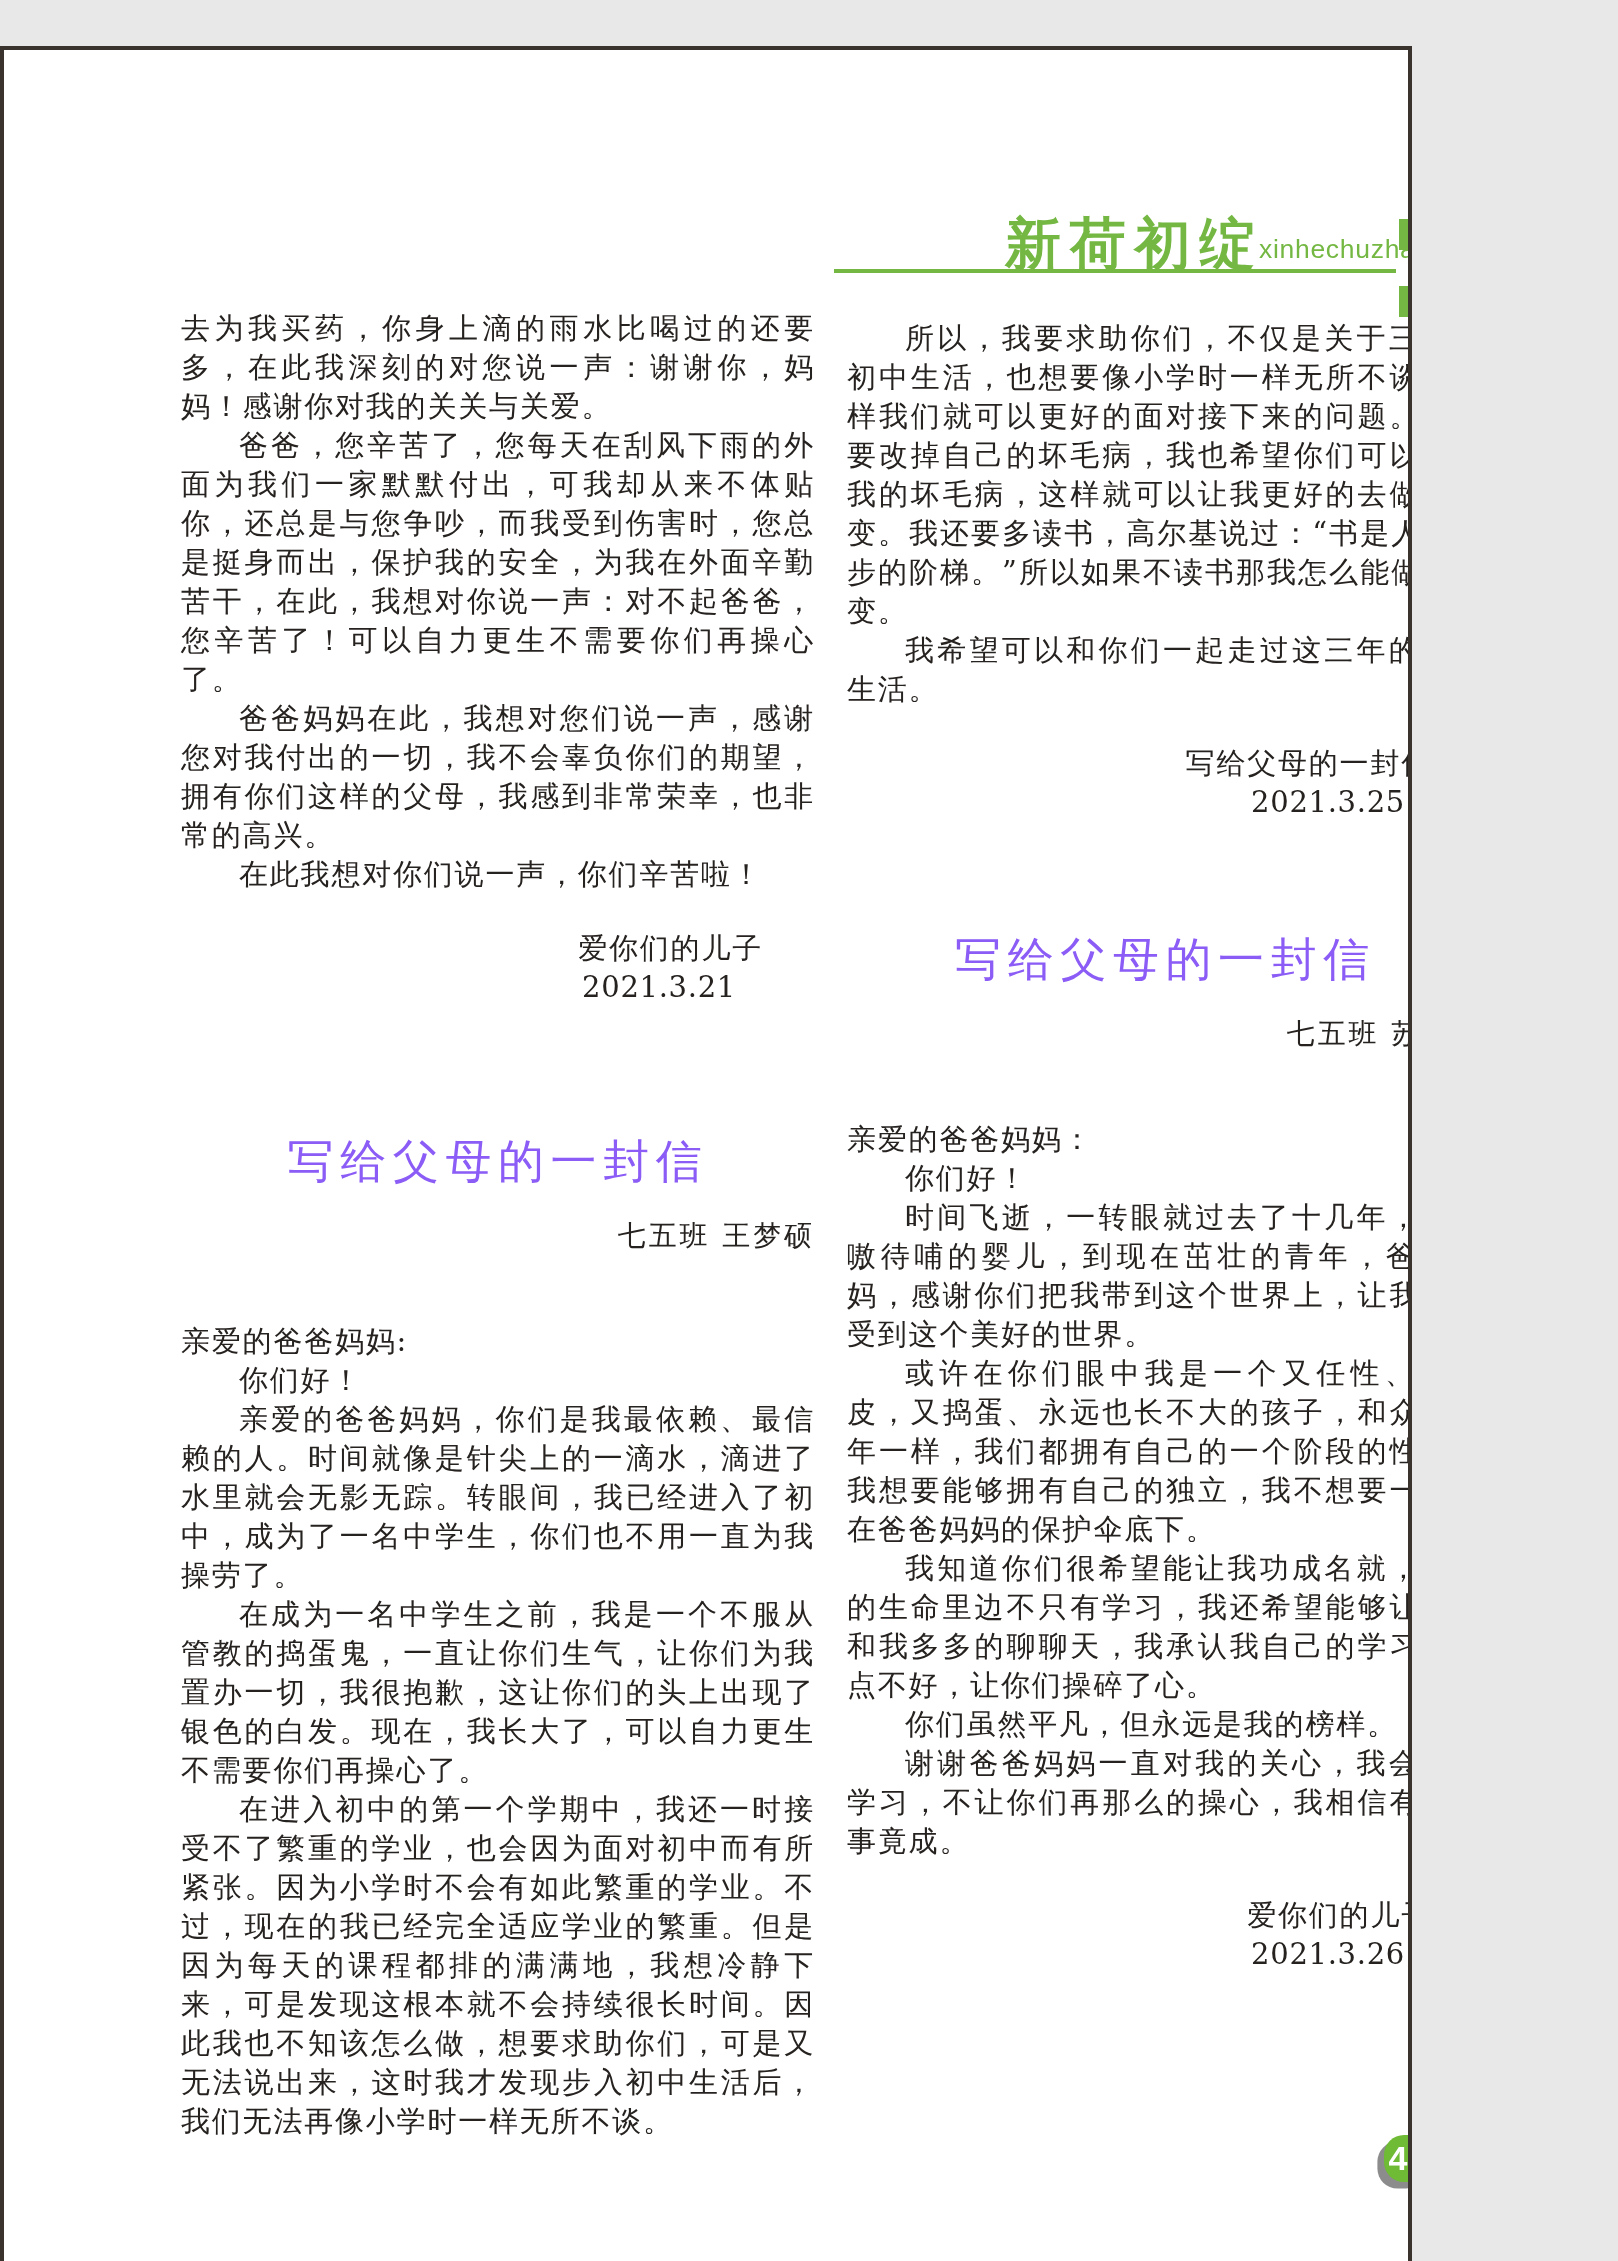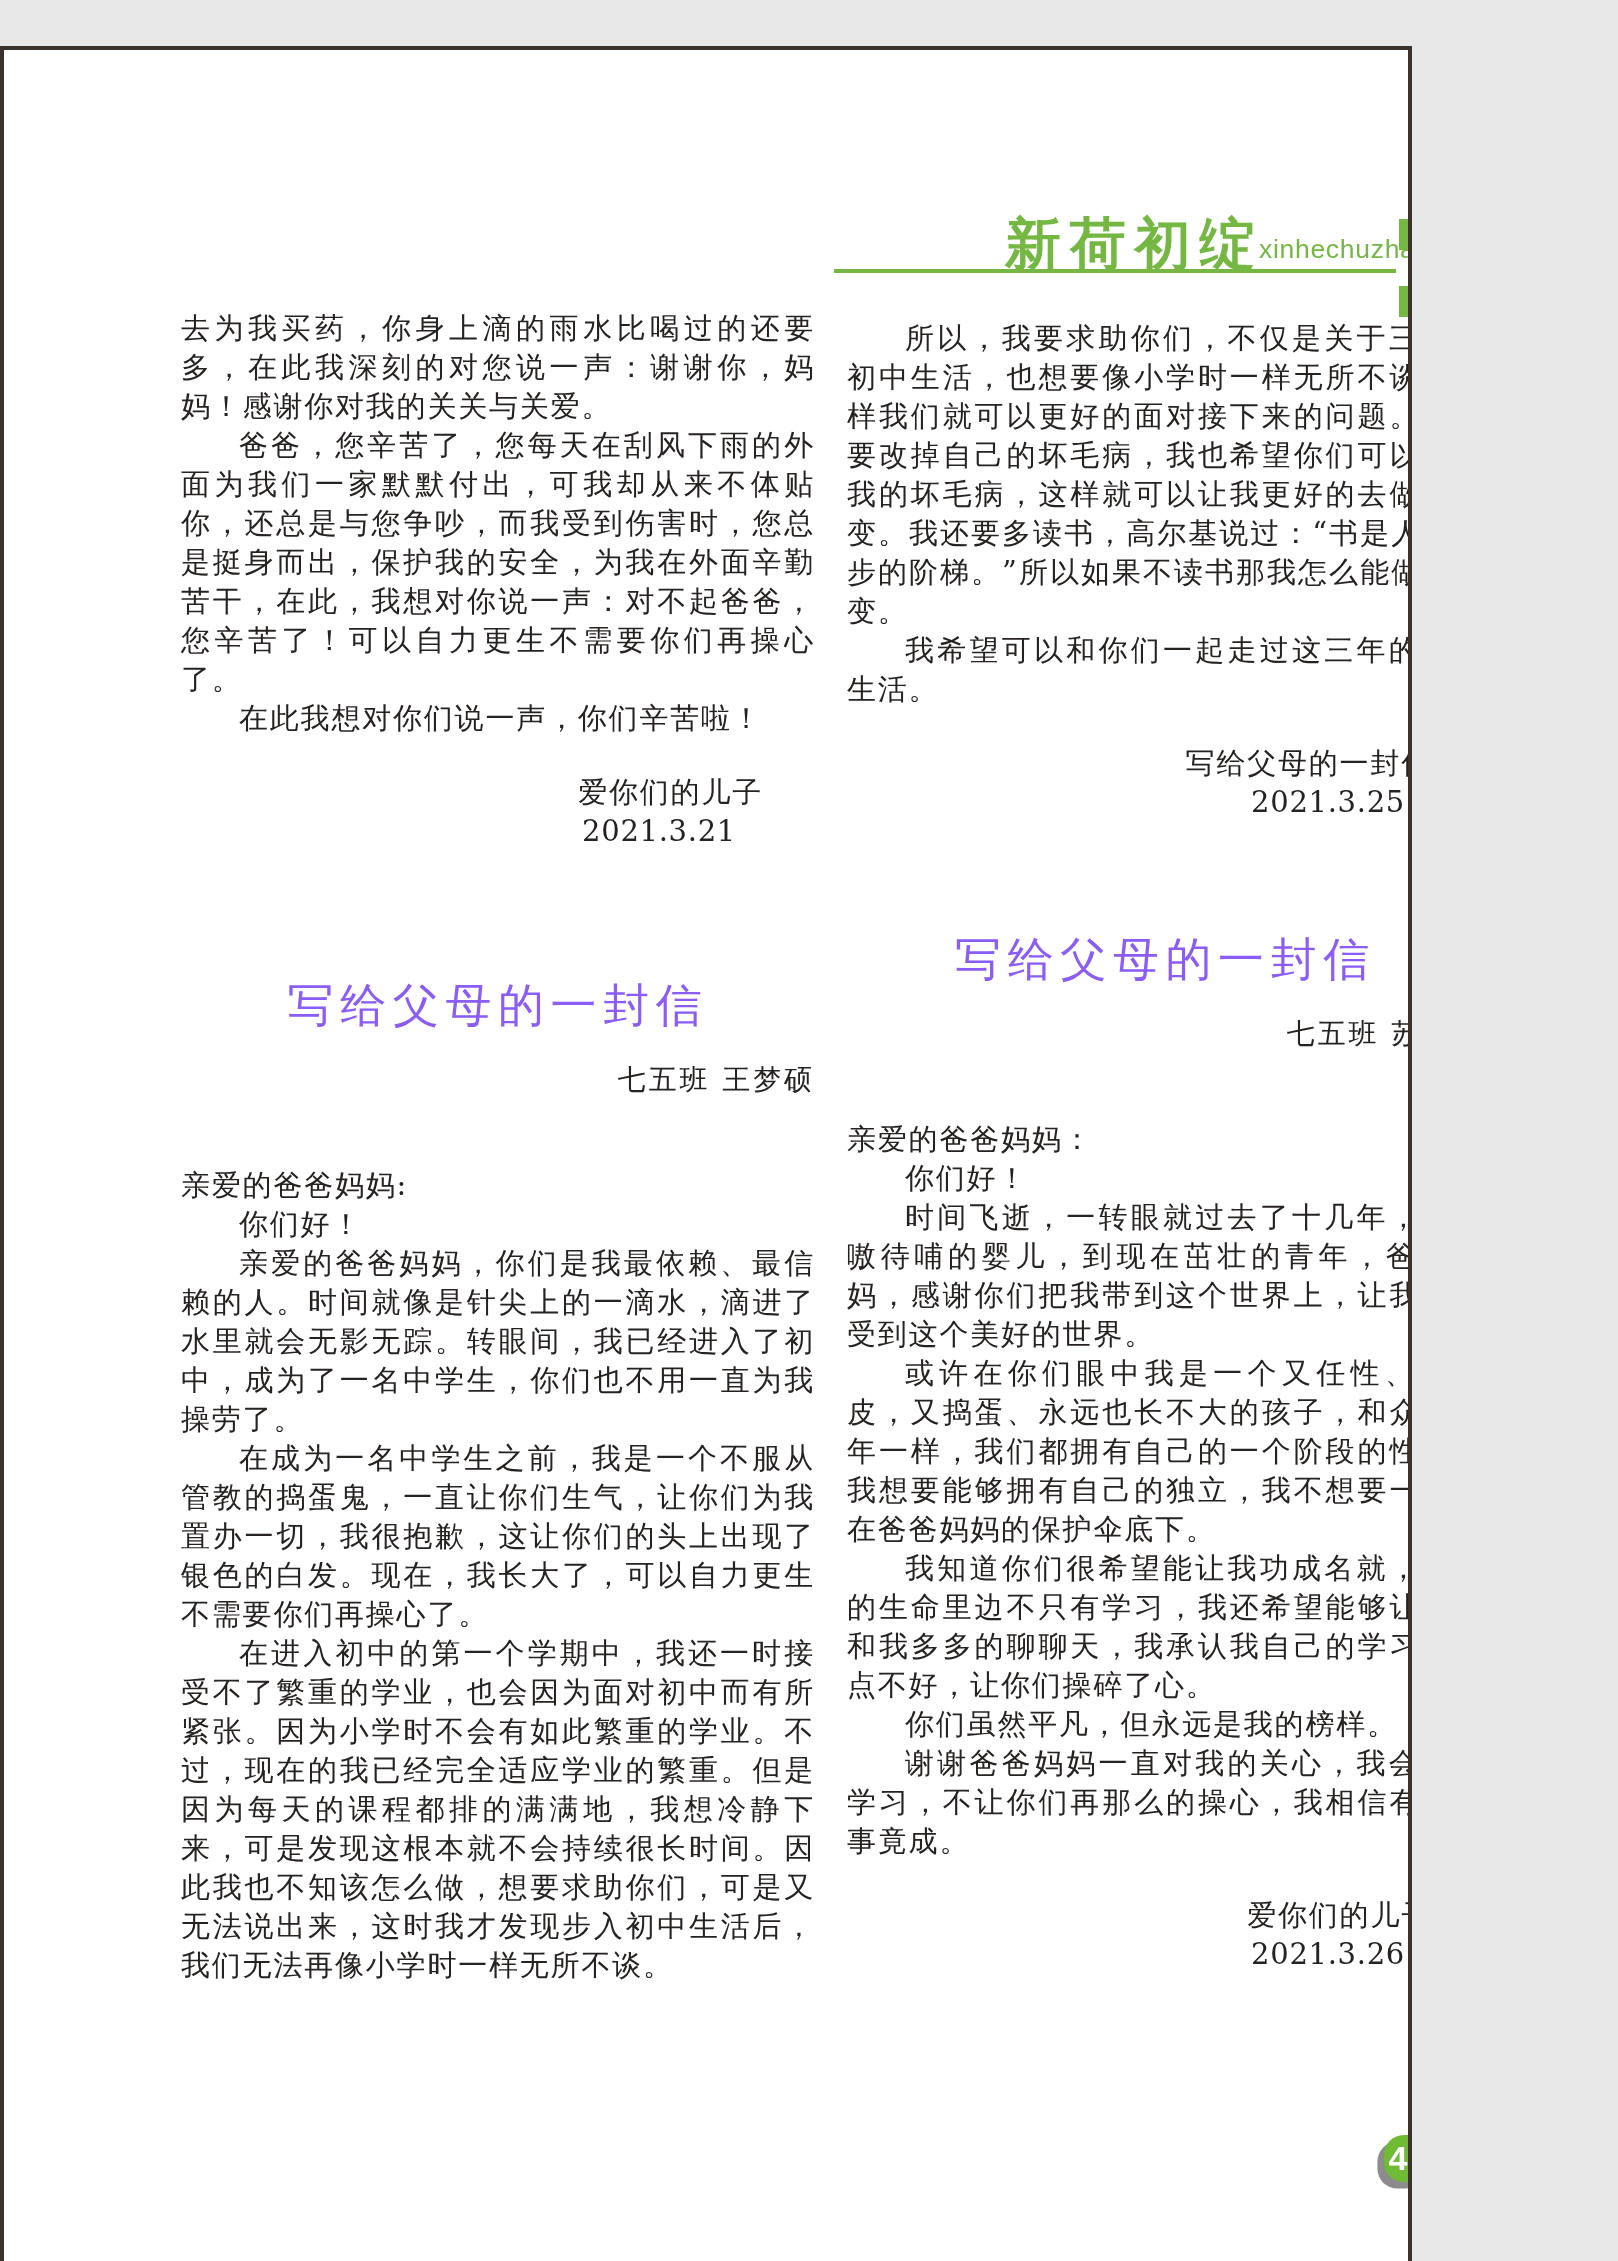--- a/index.html
+++ b/index.html
@@ -86,20 +86,21 @@
   <div class="header-line accent-bg" style="background: rgb(116, 184, 67);"></div>
   <div class="pixel-squares">
     <div class="sq sq1 accent-bg" style="background: rgb(116, 184, 67);"></div>
     <div class="sq sq2 accent-bg" style="background: rgb(116, 184, 67);"></div>
     <div class="sq sq3 accent-bg" style="background: rgb(116, 184, 67);"></div>
   </div>
 
   <div class="col col-left">
     <p class="body-text">去为我买药，你身上滴的雨水比喝过的还要多，在此我深刻的对您说一声：谢谢你，妈妈！感谢你对我的关关与关爱。</p>
     <p class="body-text indent">爸爸，您辛苦了，您每天在刮风下雨的外面为我们一家默默付出，可我却从来不体贴你，还总是与您争吵，而我受到伤害时，您总是挺身而出，保护我的安全，为我在外面辛勤苦干，在此，我想对你说一声：对不起爸爸，您辛苦了！可以自力更生不需要你们再操心了。</p>
+    <p class="body-text indent">爸爸妈妈在此，我想对您们说一声，感谢您对我付出的一切，我不会辜负你们的期望，拥有你们这样的父母，我感到非常荣幸，也非常的高兴。</p>
     <p class="body-text indent">在此我想对你们说一声，你们辛苦啦！</p>
     <p class="sig-name">爱你们的儿子</p>
     <p class="sig-date">2021.3.21</p>
 
     <h2 class="article-title mt-title-l">写给父母的一封信</h2>
     <p class="article-author">七五班 王梦硕</p>
 
     <p class="body-text mt-salutation">亲爱的爸爸妈妈:</p>
     <p class="body-text indent">你们好！</p>
     <p class="body-text indent">亲爱的爸爸妈妈，你们是我最依赖、最信赖的人。时间就像是针尖上的一滴水，滴进了水里就会无影无踪。转眼间，我已经进入了初中，成为了一名中学生，你们也不用一直为我操劳了。</p>

